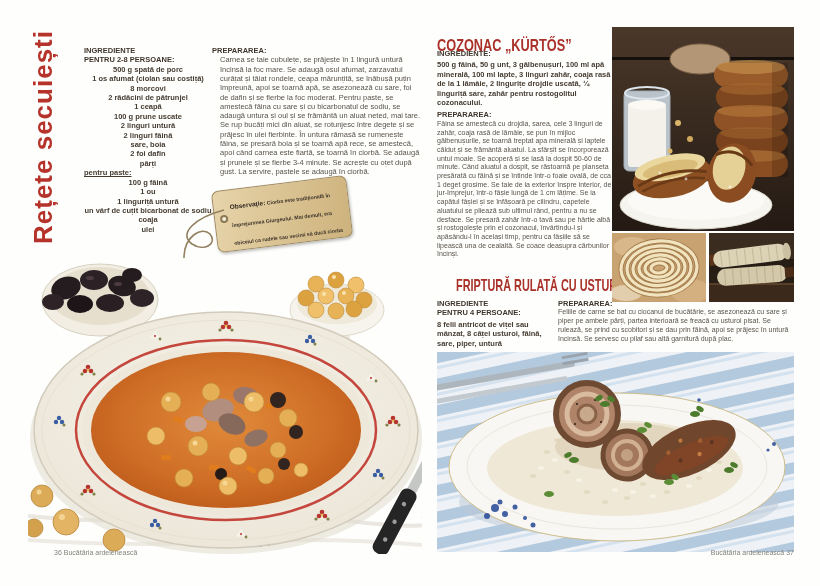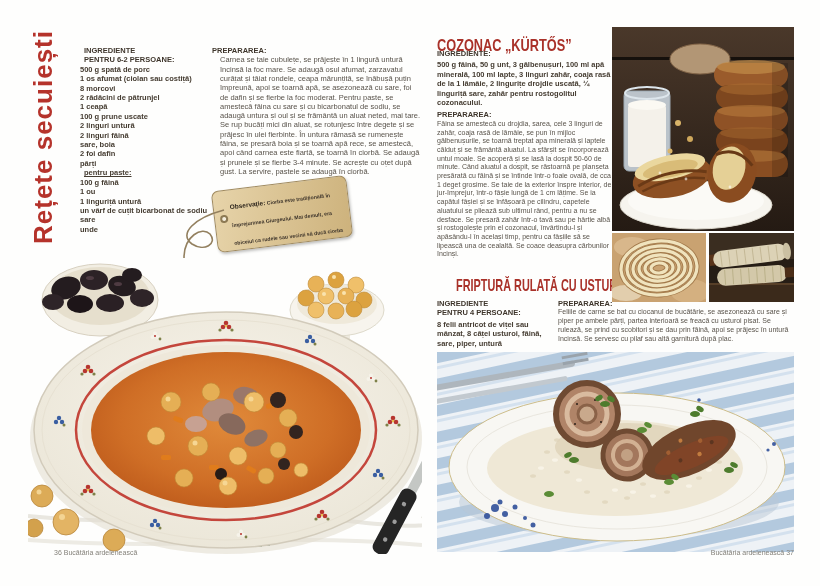--- a/index.html
+++ b/index.html
@@ -14,21 +14,21 @@
   
   .rtitle{position:absolute;white-space:nowrap;}
   .rtitle .cond{display:inline-block;transform-origin:left center;font-weight:bold;
     font-size:17px;color:#a93129;letter-spacing:0;}
   .t-ciorba .cond{transform:scaleX(0.66);}
   .t-cozonac .cond{transform:scaleX(0.75);}
   .t-friptura .cond{transform:scaleX(0.64);}
 
   .h-bold{font-size:7.5px;font-weight:bold;color:#3e352b;line-height:9.4px;}
   .ing{font-size:7.5px;font-weight:bold;color:#453c31;line-height:9.4px;}
-  .ing-item{padding-left:4px;text-indent:-8px;}
+  .ing-item{padding-left:4px;text-indent:-8px;text-align:center;}
   .underline{text-decoration:underline;}
   .body-txt{font-size:7.5px;color:#59534b;line-height:9.3px;text-align:left;margin-left:8px;}
   .body-sm{font-size:7px;color:#59534b;line-height:8.7px;}
 
   .abs{position:absolute;}
 
   
   .tag{position:absolute;left:214px;top:183px;width:136px;height:62px;
     background:linear-gradient(105deg,#e7d4aa,#cdb27c);border:1px solid #a08a5e;
     border-radius:7px;transform:rotate(-7deg);box-shadow:1px 2px 3px rgba(0,0,0,.25);
@@ -46,39 +46,39 @@
 </head>
 <body>
 
 <div class="spread">
 
   <div class="sidebar-label">Rețete secuiești</div>
 
 
   <div class="abs" style="left:84px;top:46px;width:132px;">
     <div class="h-bold">INGREDIENTE</div>
-    <div class="h-bold">PENTRU 6-2 PERSOANE:</div>
+    <div class="h-bold">PENTRU 2-8 PERSOANE:</div>
     <div class="ing ing-item">500 g spată de porc</div>
     <div class="ing ing-item">1 os afumat (ciolan sau costiță)</div>
     <div class="ing ing-item">8 morcovi</div>
     <div class="ing ing-item">2 rădăcini de pătrunjel</div>
     <div class="ing ing-item">1 ceapă</div>
     <div class="ing ing-item">100 g prune uscate</div>
     <div class="ing ing-item">2 linguri untură</div>
     <div class="ing ing-item">2 linguri făină</div>
     <div class="ing ing-item">sare, boia</div>
     <div class="ing ing-item">2 foi dafin</div>
     <div class="ing ing-item">părți</div>
     <div class="ing underline">pentru paste:</div>
     <div class="ing ing-item">100 g făină</div>
     <div class="ing ing-item">1 ou</div>
     <div class="ing ing-item">1 linguriță untură</div>
     <div class="ing ing-item">un vârf de cuțit bicarbonat de sodiu</div>
-    <div class="ing ing-item">sare</div>
-    <div class="ing ing-item">unde</div>
+    <div class="ing ing-item">coaja</div>
+    <div class="ing ing-item">ulei</div>
   </div>
 
   <div class="abs" style="left:212px;top:46px;width:209px;">
     <div class="h-bold">PREPARAREA:</div>
     <div class="body-txt">Carnea se taie cubulețe, se prăjește în 1 lingură untură încinsă la foc mare. Se adaugă osul afumat, zarzavatul curățat și tăiat rondele, ceapa mărunțită, se înăbușă puțin împreună, apoi se toarnă apă, se asezonează cu sare, foi de dafin și se fierbe la foc moderat. Pentru paste, se amestecă făina cu sare și cu bicarbonatul de sodiu, se adaugă untura și oul și se frământă un aluat neted, mai tare. Se rup bucăți mici din aluat, se rotunjesc între degete și se prăjesc în ulei fierbinte. În untura rămasă se rumenește făina, se presară boia și se toarnă apă rece, se amestecă, apoi când carnea este fiartă, se toarnă în ciorbă. Se adaugă și prunele și se fierbe 3-4 minute. Se acrește cu oțet după gust. La servire, pastele se adaugă în ciorbă.</div>
   </div>
 
   <div class="tag">
     <span class="tag-hole"></span>
     <span class="tag-text"><b class="tag-label">Observație:</b>

